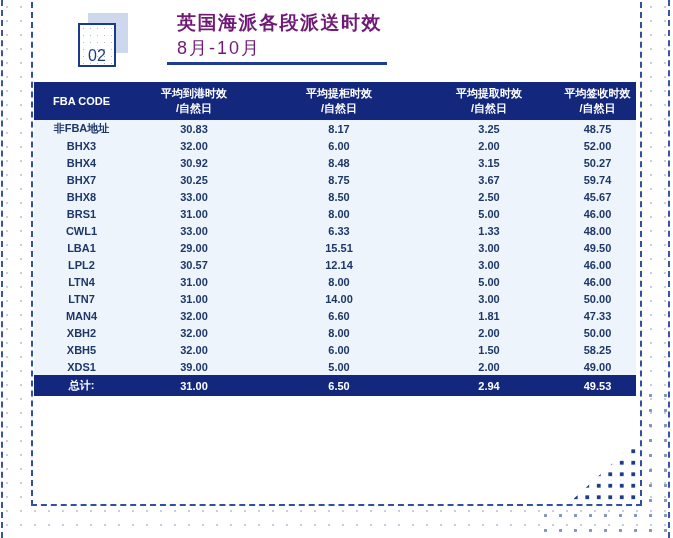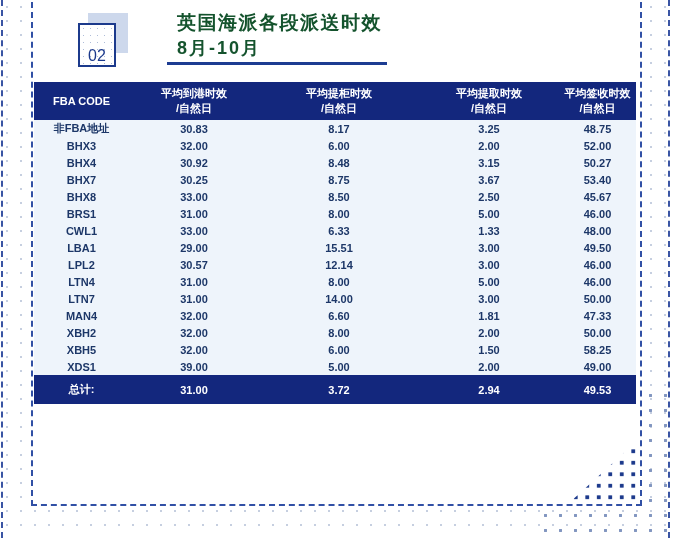--- a/index.html
+++ b/index.html
@@ -24,39 +24,39 @@
   }
   .badge-shadow{position:absolute;left:55px;top:19px;width:40px;height:40px;background:#cdd8ec;}
   .badge-box{
     position:absolute;left:45px;top:29px;width:34px;height:40px;
     background-color:#ffffff;border:2px solid #1c3a8c;
     background-image:radial-gradient(circle,#aebcd8 0.8px,transparent 1px);
     background-size:7px 7px;
     display:flex;align-items:flex-end;justify-content:center;
     font-size:16px;font-weight:normal;color:#1c3a8c;
   }
-  .title-block{position:absolute;left:144px;top:18px;color:#14532d;}
+  .title-block{position:absolute;left:144px;top:18px;color:#701a75;}
   .main-title{font-size:19px;font-weight:bold;letter-spacing:1.5px;line-height:22px;}
-  .sub-title{font-size:18px;font-weight:bold;letter-spacing:2px;line-height:22px;margin-top:3px;}
+  .sub-title{font-size:18px;font-weight:normal;letter-spacing:2px;line-height:22px;margin-top:3px;}
   .title-underline{position:absolute;left:134px;top:68px;width:220px;height:2.5px;background:#1d3c92;}
   table.data-table{
     position:absolute;left:1px;top:88px;width:602px;
     border-collapse:collapse;table-layout:fixed;padding-left:12px;
   }
   table.data-table th{
     background:#13277d;color:#ffffff;font-size:11px;font-weight:bold;
     height:38px;padding:0;text-align:center;vertical-align:middle;line-height:1.35;
   }
   table.data-table tbody td{
     background:#eef4fb;color:#1d3768;font-size:11px;font-weight:bold;
     height:17px;padding:0;text-align:center;vertical-align:middle;
   }
   table.data-table tfoot td{
     background:#13277d;color:#ffffff;font-size:11px;font-weight:bold;
-    height:29px;padding:0;text-align:center;vertical-align:middle;
+    height:21px;padding:0;text-align:center;vertical-align:middle;
   }
   .triangle-dots{
     position:absolute;right:1px;bottom:1px;width:70px;height:64px;
     background-image:radial-gradient(circle,#1d3a8c 2px,transparent 2.4px);
     background-size:11.5px 11.5px;background-position:bottom right;
     clip-path:polygon(100% 0,100% 100%,0 100%);
   }
 </style>
 </head>
 <body>
@@ -129,21 +129,21 @@
             <td>30.92</td>
             <td>8.48</td>
             <td>3.15</td>
             <td>50.27</td>
           </tr>
           <tr>
             <td>BHX7</td>
             <td>30.25</td>
             <td>8.75</td>
             <td>3.67</td>
-            <td>53.40</td>
+            <td>59.74</td>
           </tr>
           <tr>
             <td>BHX8</td>
             <td>33.00</td>
             <td>8.50</td>
             <td>2.50</td>
             <td>45.67</td>
           </tr>
           <tr>
             <td>BRS1</td>
@@ -213,21 +213,21 @@
             <td>39.00</td>
             <td>5.00</td>
             <td>2.00</td>
             <td>49.00</td>
           </tr>
       </tbody>
       <tfoot>
         <tr>
           <td>总计:</td>
           <td>31.00</td>
-          <td>3.72</td>
+          <td>6.50</td>
           <td>2.94</td>
           <td>49.53</td>
         </tr>
       </tfoot>
     </table>
 
     <div class="triangle-dots"></div>
   </div>
 </div>
 

